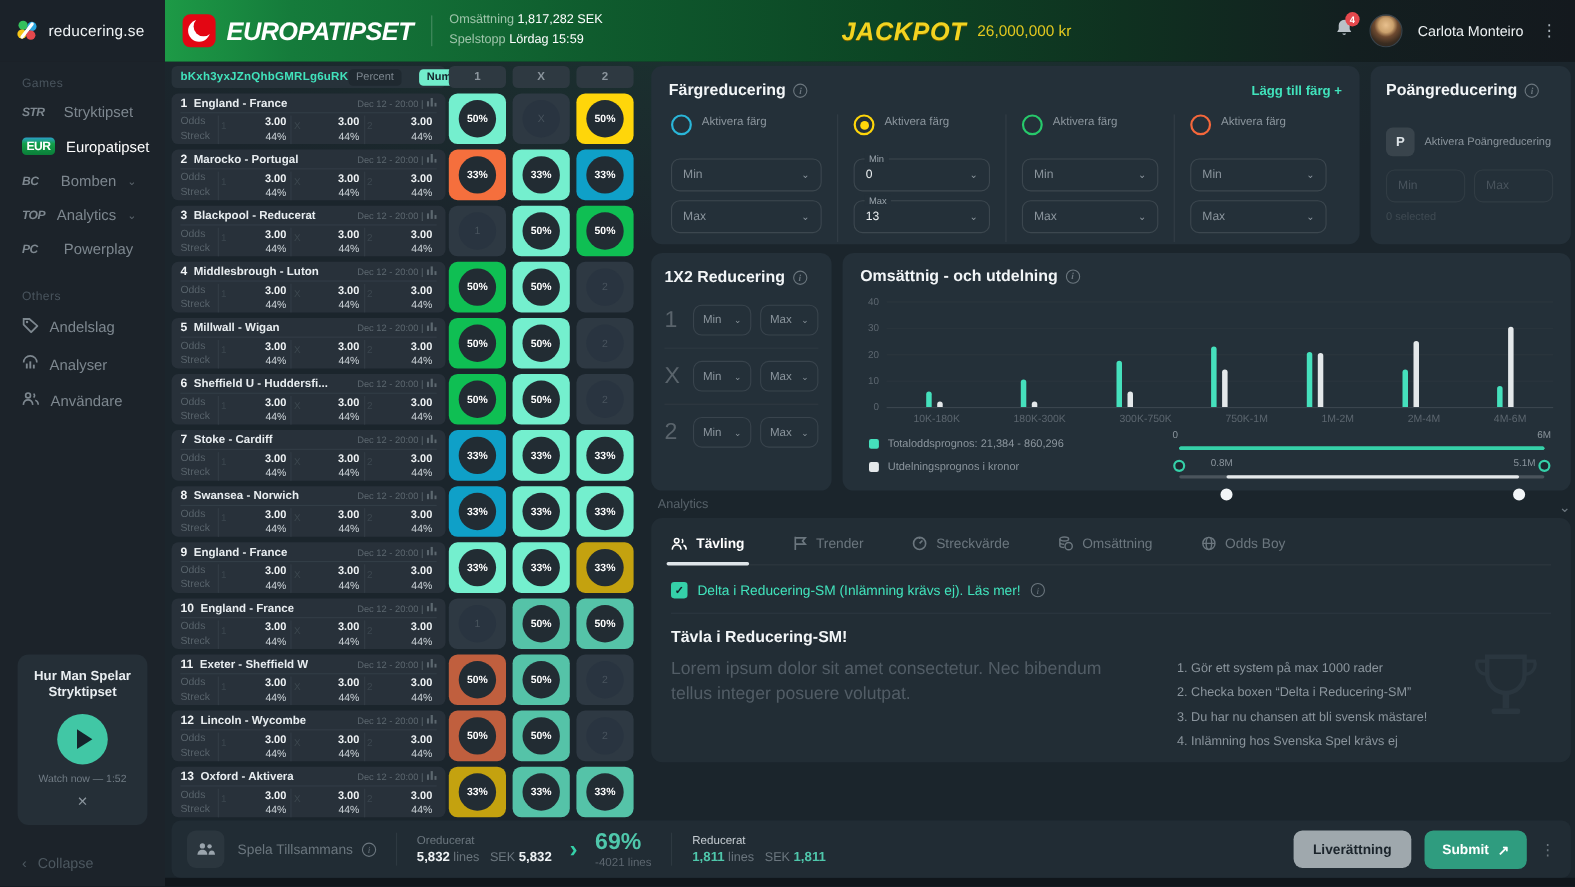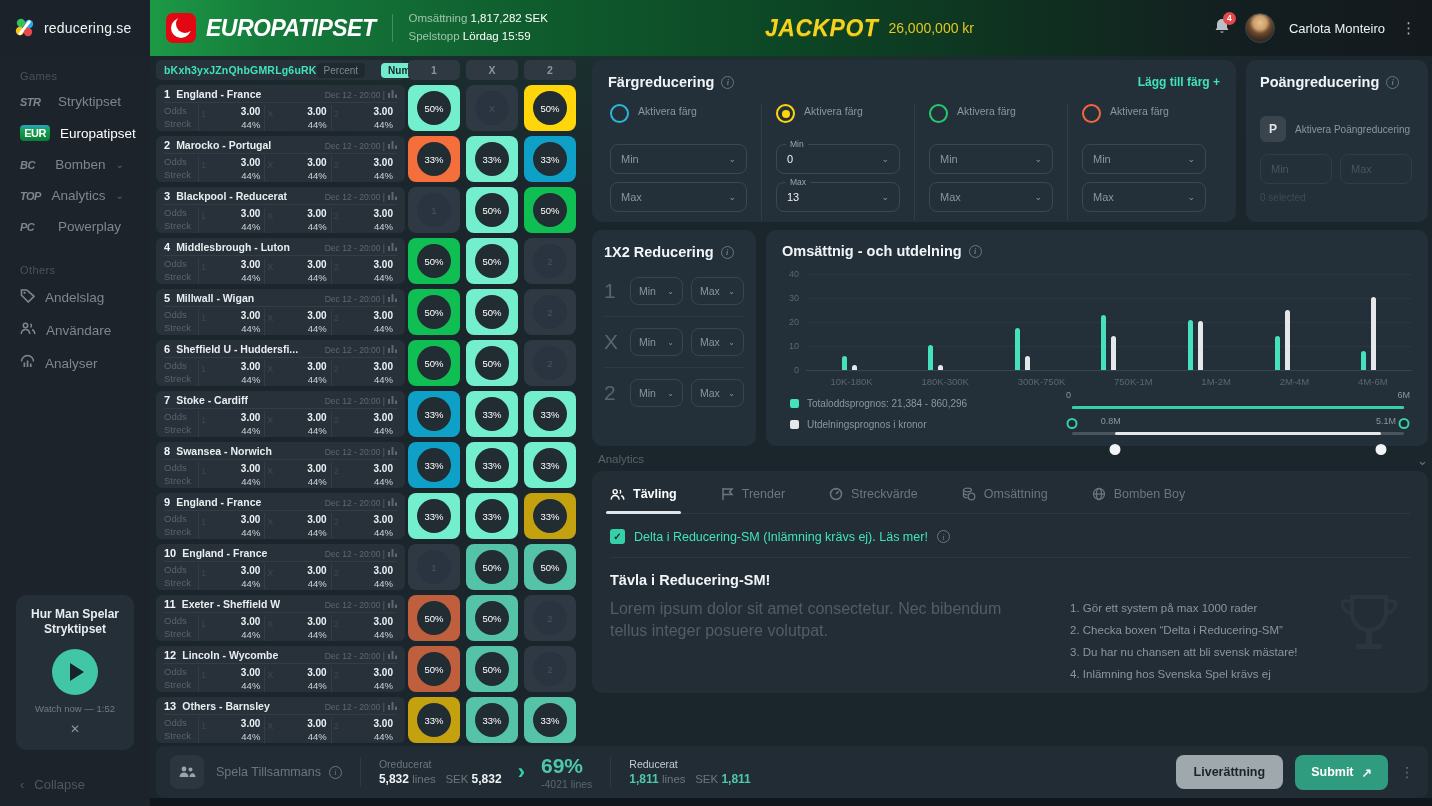--- a/index.html
+++ b/index.html
@@ -70,21 +70,21 @@
   .mc-labels { width:34px; color:#58636b; line-height:1.35; }
   .mc-col { flex:1; display:flex; border-left:1px solid #323d46; padding:0 4px 0 2px; }
   .mc-marker { color:#3c474f; font-size:9px; padding-top:4px; width:10px; }
   .mc-vals { flex:1; text-align:right; line-height:1.35; }
   .mc-odds { color:#eef2f4; font-weight:bold; font-size:10px; }
   .mc-streck { color:#cdd4d9; font-size:9.5px; }
 
   .tiles-grid { position:absolute; left:258px; top:29px; width:170px; }
   .tile-row { display:flex; gap:6px; margin-bottom:5px; }
   .tile { width:52px; height:46px; border-radius:8px; display:flex; align-items:center; justify-content:center; cursor:pointer; }
-  .tile .circ { width:34px; height:34px; border-radius:50%; background:#222c33; display:flex; align-items:center; justify-content:center; font-size:9.5px; font-weight:normal; color:#fff; }
+  .tile .circ { width:34px; height:34px; border-radius:50%; background:#222c33; display:flex; align-items:center; justify-content:center; font-size:9.5px; font-weight:bold; color:#fff; }
   .tile.none { background:#2e3943; }
   .tile.none .circ { background:#293440; color:#49545e; font-weight:normal; }
 
   
   .panel { position:absolute; background:#243039; border-radius:10px; }
   .p-title { font-size:14.5px; font-weight:bold; color:#f2f5f7; display:flex; align-items:center; gap:7px; }
   .info-i { width:13px; height:13px; border:1px solid #6b767e; border-radius:50%; color:#6b767e; font-size:8.5px; display:inline-flex; align-items:center; justify-content:center; font-style:italic; font-family:"Liberation Serif",serif; }
 
   
   #farg { left:442px; top:4px; width:644px; height:162px; padding:14px 16px; }
@@ -217,35 +217,35 @@
   <div class="side-section" style="padding-top:22px">Others</div>
   <div id="others-list">
       <div class="side-item">
         <span><svg width="15" height="15" viewBox="0 0 15 15">
             <path d="M1.5 2h5.2L14 8.3 8.3 14 1.5 7.2z" fill="none" stroke="#7d878f" stroke-width="1.6"></path>
             <circle cx="4.6" cy="4.8" r="1.1" fill="#7d878f"></circle>
           </svg></span>
         <span>Andelslag</span>
       </div>
       <div class="side-item">
-        <span><svg width="16" height="13" viewBox="0 0 16 13">
-            <circle cx="5.5" cy="3.5" r="2.2" fill="none" stroke="#7d878f" stroke-width="1.5"></circle>
-            <path d="M1.2 12c.3-3 2-4.5 4.3-4.5S9.5 9 9.8 12" fill="none" stroke="#7d878f" stroke-width="1.5"></path>
-            <path d="M10.5 1.8a2.2 2.2 0 0 1 0 3.6M12 7.8c1.7.4 2.6 1.8 2.8 4.2" fill="none" stroke="#7d878f" stroke-width="1.5"></path>
-          </svg></span>
-        <span>Användare</span>
-      </div>
-      <div class="side-item">
         <span><svg width="15" height="15" viewBox="0 0 15 15">
             <path d="M1.5 7.5a6 6 0 0 1 12 0" fill="none" stroke="#7d878f" stroke-width="1.5"></path>
             <rect x="3.5" y="8.5" width="1.7" height="4.5" fill="#7d878f"></rect>
             <rect x="6.7" y="6.5" width="1.7" height="6.5" fill="#7d878f"></rect>
             <rect x="9.9" y="9.5" width="1.7" height="3.5" fill="#7d878f"></rect>
           </svg></span>
         <span>Analyser</span>
+      </div>
+      <div class="side-item">
+        <span><svg width="16" height="13" viewBox="0 0 16 13">
+            <circle cx="5.5" cy="3.5" r="2.2" fill="none" stroke="#7d878f" stroke-width="1.5"></circle>
+            <path d="M1.2 12c.3-3 2-4.5 4.3-4.5S9.5 9 9.8 12" fill="none" stroke="#7d878f" stroke-width="1.5"></path>
+            <path d="M10.5 1.8a2.2 2.2 0 0 1 0 3.6M12 7.8c1.7.4 2.6 1.8 2.8 4.2" fill="none" stroke="#7d878f" stroke-width="1.5"></path>
+          </svg></span>
+        <span>Användare</span>
       </div>
     </div>
 
   <div class="video-card">
     <div class="video-title">Hur Man Spelar Stryktipset</div>
     <div class="play-btn">
         <div class="play-tri"></div>
       </div>
     <div class="watch">Watch now — 1:52</div>
     <div class="vid-close">✕</div>
@@ -788,21 +788,21 @@
             <div class="mc-vals">
               <div class="mc-odds">3.00</div>
               <div class="mc-streck">44%</div>
             </div>
           </div>
         </div>
       </div>
       <div class="match-card">
         <div class="mc-top">
           <span class="mc-num">13</span>
-          <span class="mc-teams">Others - Barnsley</span>
+          <span class="mc-teams">Oxford - Aktivera</span>
           <span class="mc-time">
             <span>Dec 12 - 20:00  |</span>
             <span><svg width="9" height="8" viewBox="0 0 9 8">
                 <rect x="0" y="3" width="2" height="5" fill="#5c676f"></rect>
                 <rect x="3.5" y="0" width="2" height="8" fill="#5c676f"></rect>
                 <rect x="7" y="4.5" width="2" height="3.5" fill="#5c676f"></rect>
               </svg></span>
           </span>
         </div>
         <div class="mc-grid">
@@ -1242,21 +1242,21 @@
           <span>Omsättning</span>
         </div>
         <div class="tab">
           <span style="display: inline-flex;">
             <svg width="14" height="14" viewBox="0 0 14 14">
               <circle cx="7" cy="7" r="5.5" fill="none" stroke="currentColor" stroke-width="1.3"></circle>
               <ellipse cx="7" cy="7" rx="2.5" ry="5.5" fill="none" stroke="currentColor" stroke-width="1.3"></ellipse>
               <path d="M1.5 7h11" fill="none" stroke="currentColor" stroke-width="1.3"></path>
             </svg>
           </span>
-          <span>Bomben Boy</span>
+          <span>Odds Boy</span>
         </div>
       </div>
     <div class="cb-row">
       <div class="checkbox">✓</div>
       <span class="cb-label">Delta i Reducering-SM (Inlämning krävs ej). Läs mer!</span>
       <span class="info-i">i</span>
     </div>
     <div class="promo-title">Tävla i Reducering-SM!</div>
     <div class="promo-body">
       <div class="promo-text">Lorem ipsum dolor sit amet consectetur. Nec bibendum tellus integer posuere volutpat.</div>

